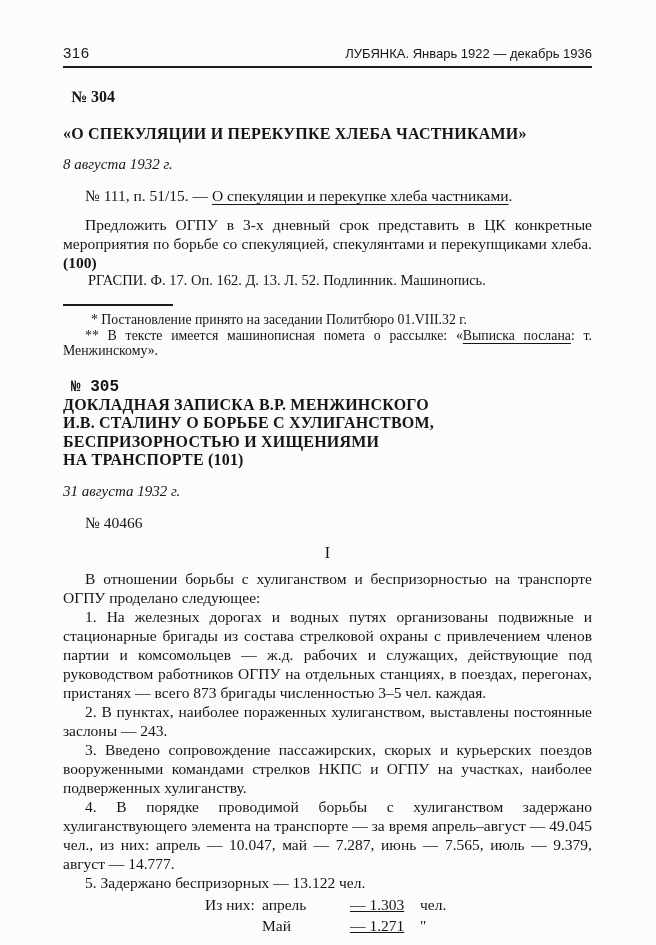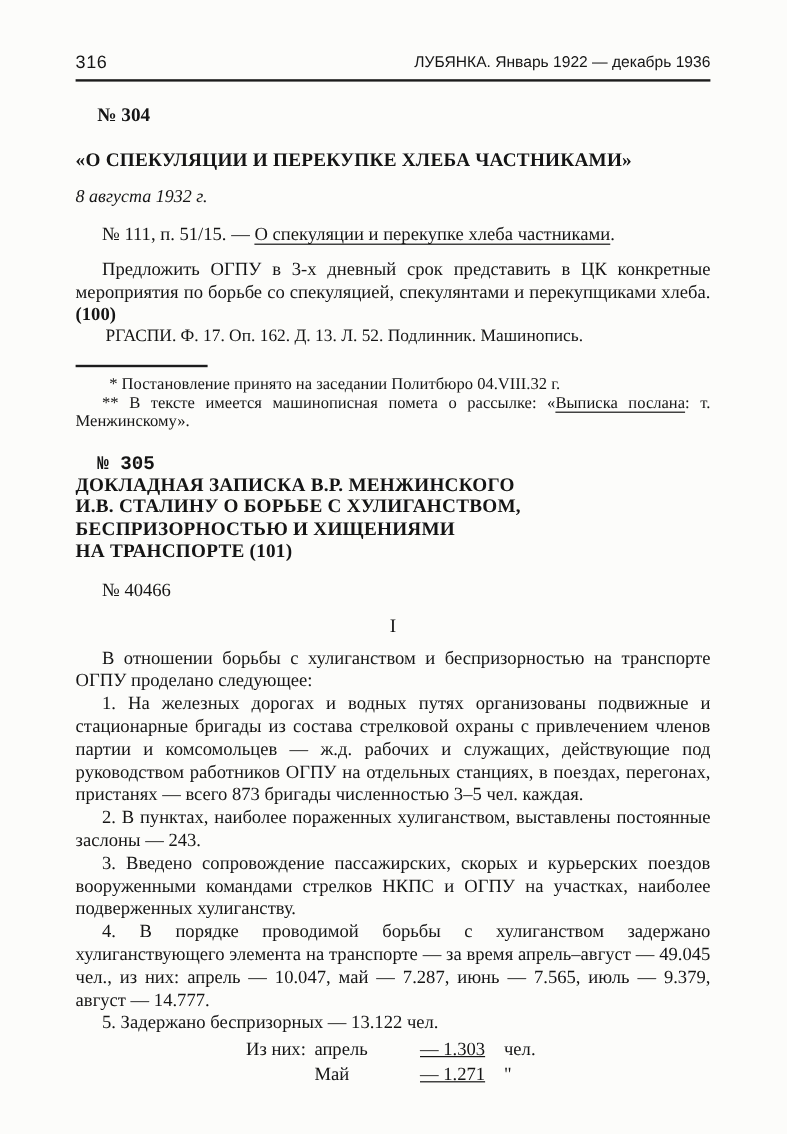--- a/index.html
+++ b/index.html
@@ -10,30 +10,30 @@
     color: #151515;
     overflow: hidden;
   }
   .page {
     width: 656px; height: 945px;
     background: #fcfcfa;
     padding: 44px 64px 0 63px;
   }
   
   .running-head {
-    display: flex; justify-content: space-between; align-items: flex-start;
+    display: flex; justify-content: space-between; align-items: flex-end;
     font-family: "Liberation Sans", sans-serif;
   }
   .page-num { font-size: 15px; letter-spacing: 0.5px; }
   .running-title { font-size: 13px; margin-left: 39px; }
   .head-rule { border: 0; border-top: 2px solid #1c1c1c; margin-top: 5px; }
 
   
   .doc-num {
-    font-size: 16px; font-weight: bold; margin-left: 18px;
+    font-size: 16px; font-weight: bold; margin-left: 8px;
     font-family: "Liberation Serif", serif;
   }
   .doc-title {
     font-size: 16px; font-weight: bold; line-height: 18.5px;
     letter-spacing: 0.2px;
   }
   .doc-304 .doc-num { margin-top: 20px; }
   .doc-305 .doc-num { margin-top: 19px; font-family: Liberation Mono, monospace; }
 
   .date-line { font-style: italic; font-size: 15px; margin-top: 13px; }
@@ -97,34 +97,35 @@
     <div class="date-line">8 августа 1932 г.</div>
     <div class="protocol-line">
       <span>№ 111, п. 51/15. — </span><span class="underlined">О спекуляции и перекупке хлеба частниками</span><span>.</span>
     </div>
     <p class="body-par">
       <span>Предложить ОГПУ в 3-х дневный срок представить в ЦК конкретные мероприятия по борьбе со спекуляцией, спекулянтами и перекупщиками хлеба. </span><span class="bold-ref">(100)</span>
     </p>
     <div class="archive-line">РГАСПИ. Ф. 17. Оп. 162. Д. 13. Л. 52. Подлинник. Машинопись.</div>
 
     <hr class="fn-rule">
-    <p class="footnote fn1">* Постановление принято на заседании Политбюро 04.VIII.32 г.</p>
+    <p class="footnote fn1">* Постановление принято на заседании Политбюро 01.VIII.32 г.</p>
     <p class="footnote fn2">
       <span>** В тексте имеется машинописная помета о рассылке: «</span><span class="underlined">Выписка послана</span><span>: т. Менжинскому».</span>
     </p>
   </section>
 
   <section class="doc-305">
     <div class="doc-num">№ 305</div>
     <div class="doc-title">
       <span>ДОКЛАДНАЯ ЗАПИСКА В.Р. МЕНЖИНСКОГО</span><br>
       <span>И.В. СТАЛИНУ О БОРЬБЕ С ХУЛИГАНСТВОМ,</span><br>
       <span>БЕСПРИЗОРНОСТЬЮ И ХИЩЕНИЯМИ</span><br>
       <span>НА ТРАНСПОРТЕ (101)</span>
     </div>
+    <div class="date-line">31 августа 1932 г.</div>
     <div class="doc-num-plain">№ 40466</div>
 
     <div class="section-numeral">I</div>
 
     <div class="paragraphs">
       <p class="body-par">В отношении борьбы с хулиганством и беспризорностью на транспорте ОГПУ проделано следующее:</p>
       <p class="body-par">1. На железных дорогах и водных путях организованы подвижные и стационарные бригады из состава стрелковой охраны с привлечением членов партии и комсомольцев — ж.д. рабочих и служащих, действующие под руководством работников ОГПУ на отдельных станциях, в поездах, перегонах, пристанях — всего 873 бригады численностью 3–5 чел. каждая.</p>
       <p class="body-par">2. В пунктах, наиболее пораженных хулиганством, выставлены постоянные заслоны — 243.</p>
       <p class="body-par">3. Введено сопровождение пассажирских, скорых и курьерских поездов вооруженными командами стрелков НКПС и ОГПУ на участках, наиболее подверженных хулиганству.</p>
       <p class="body-par">4. В порядке проводимой борьбы с хулиганством задержано хулиганствующего элемента на транспорте — за время апрель–август — 49.045 чел., из них: апрель — 10.047, май — 7.287, июнь — 7.565, июль — 9.379, август — 14.777.</p>

